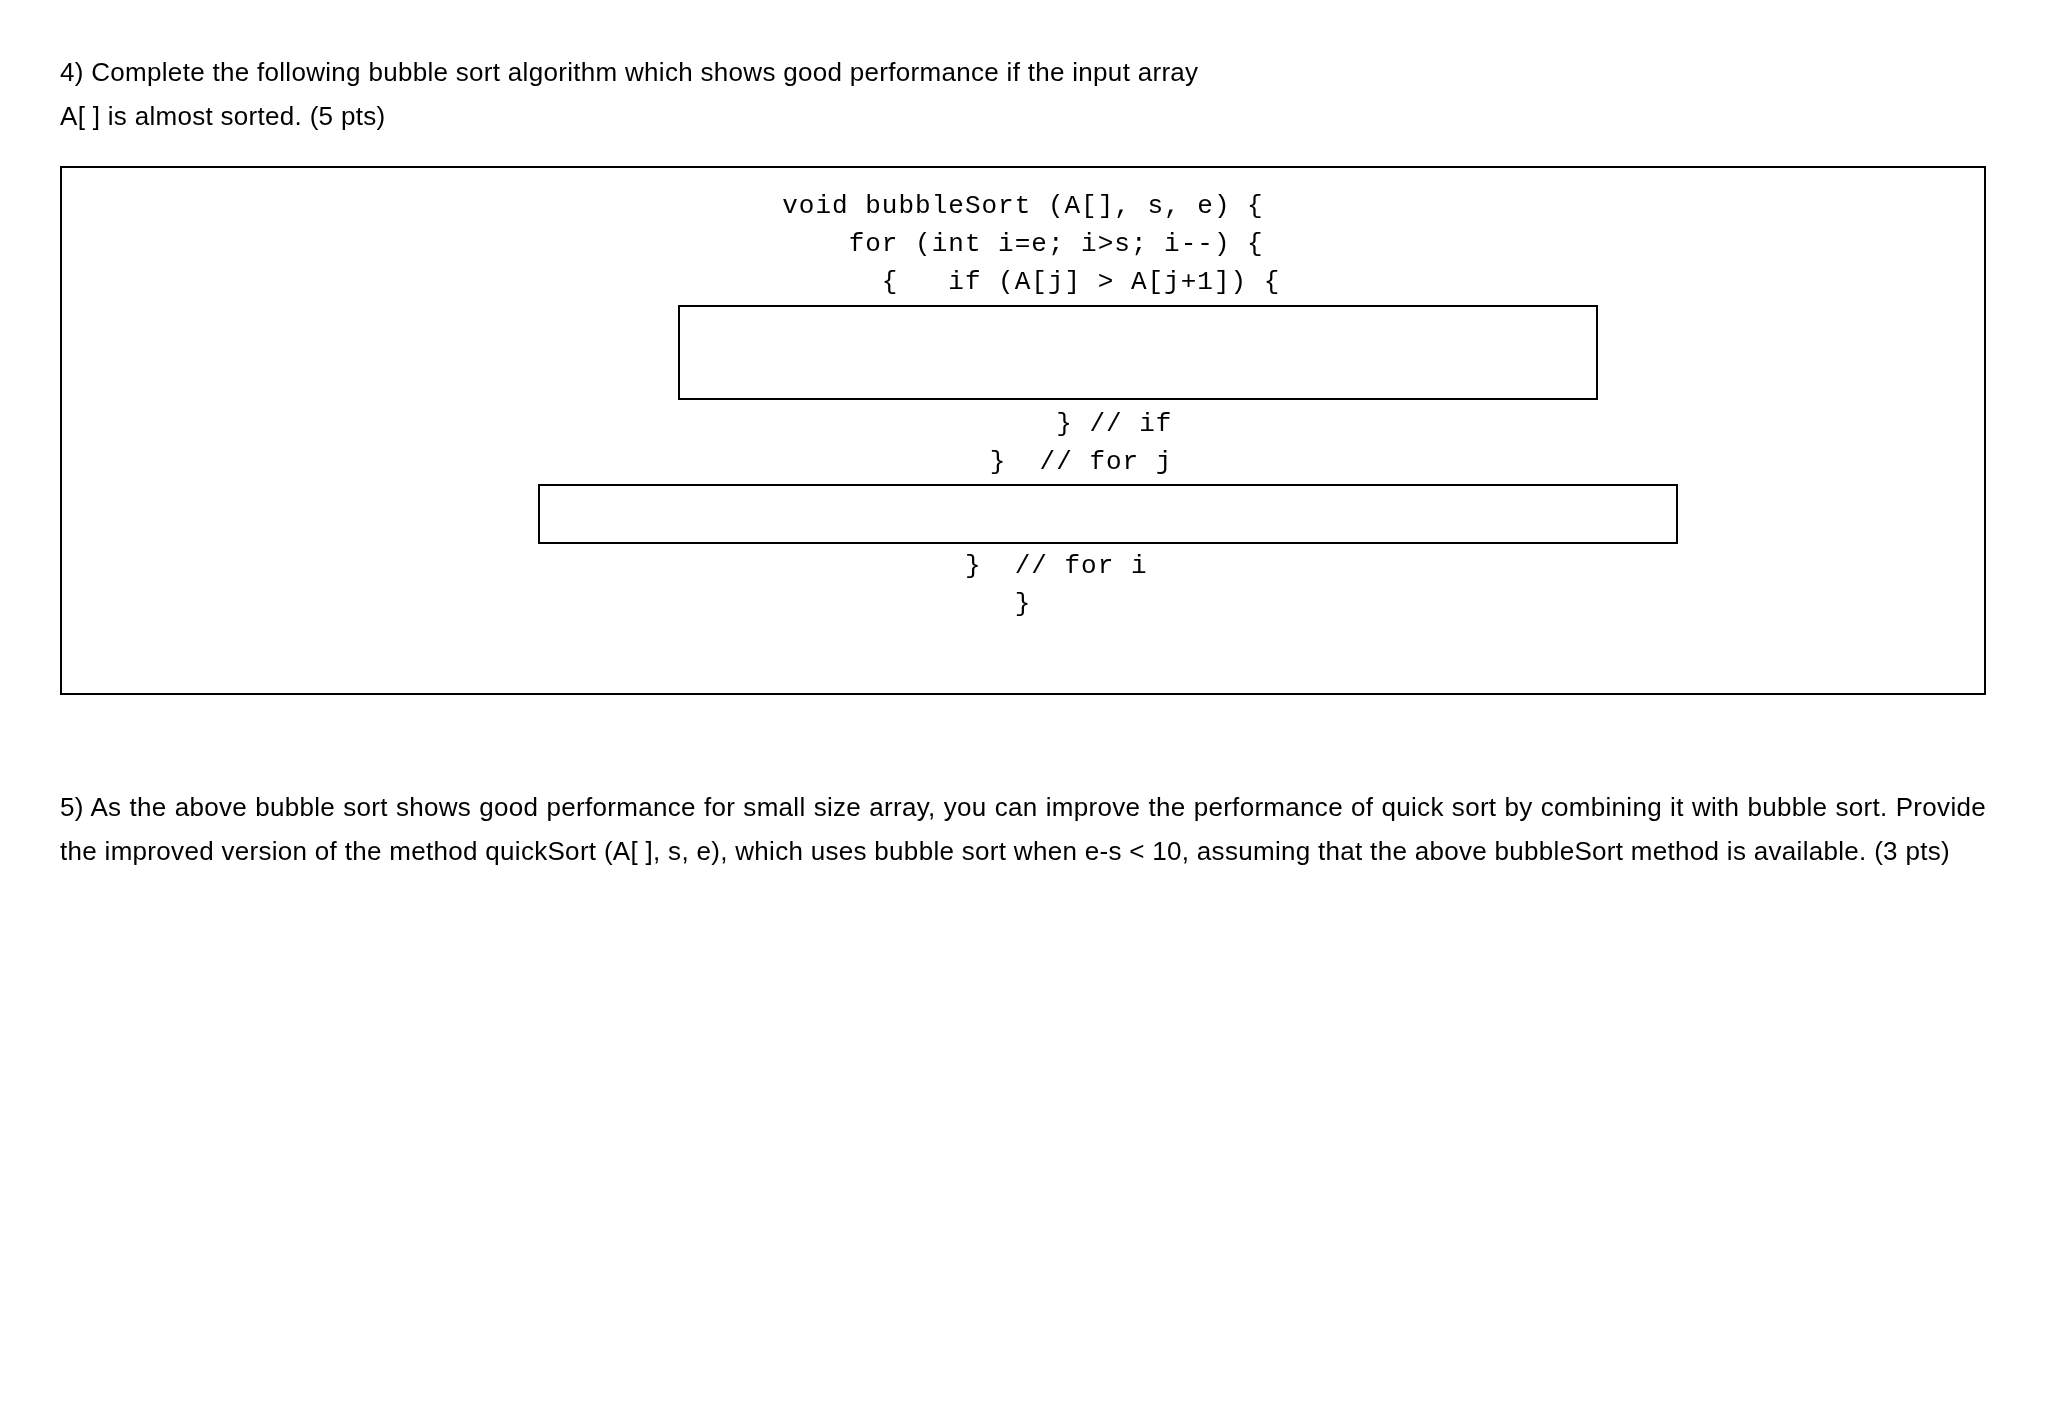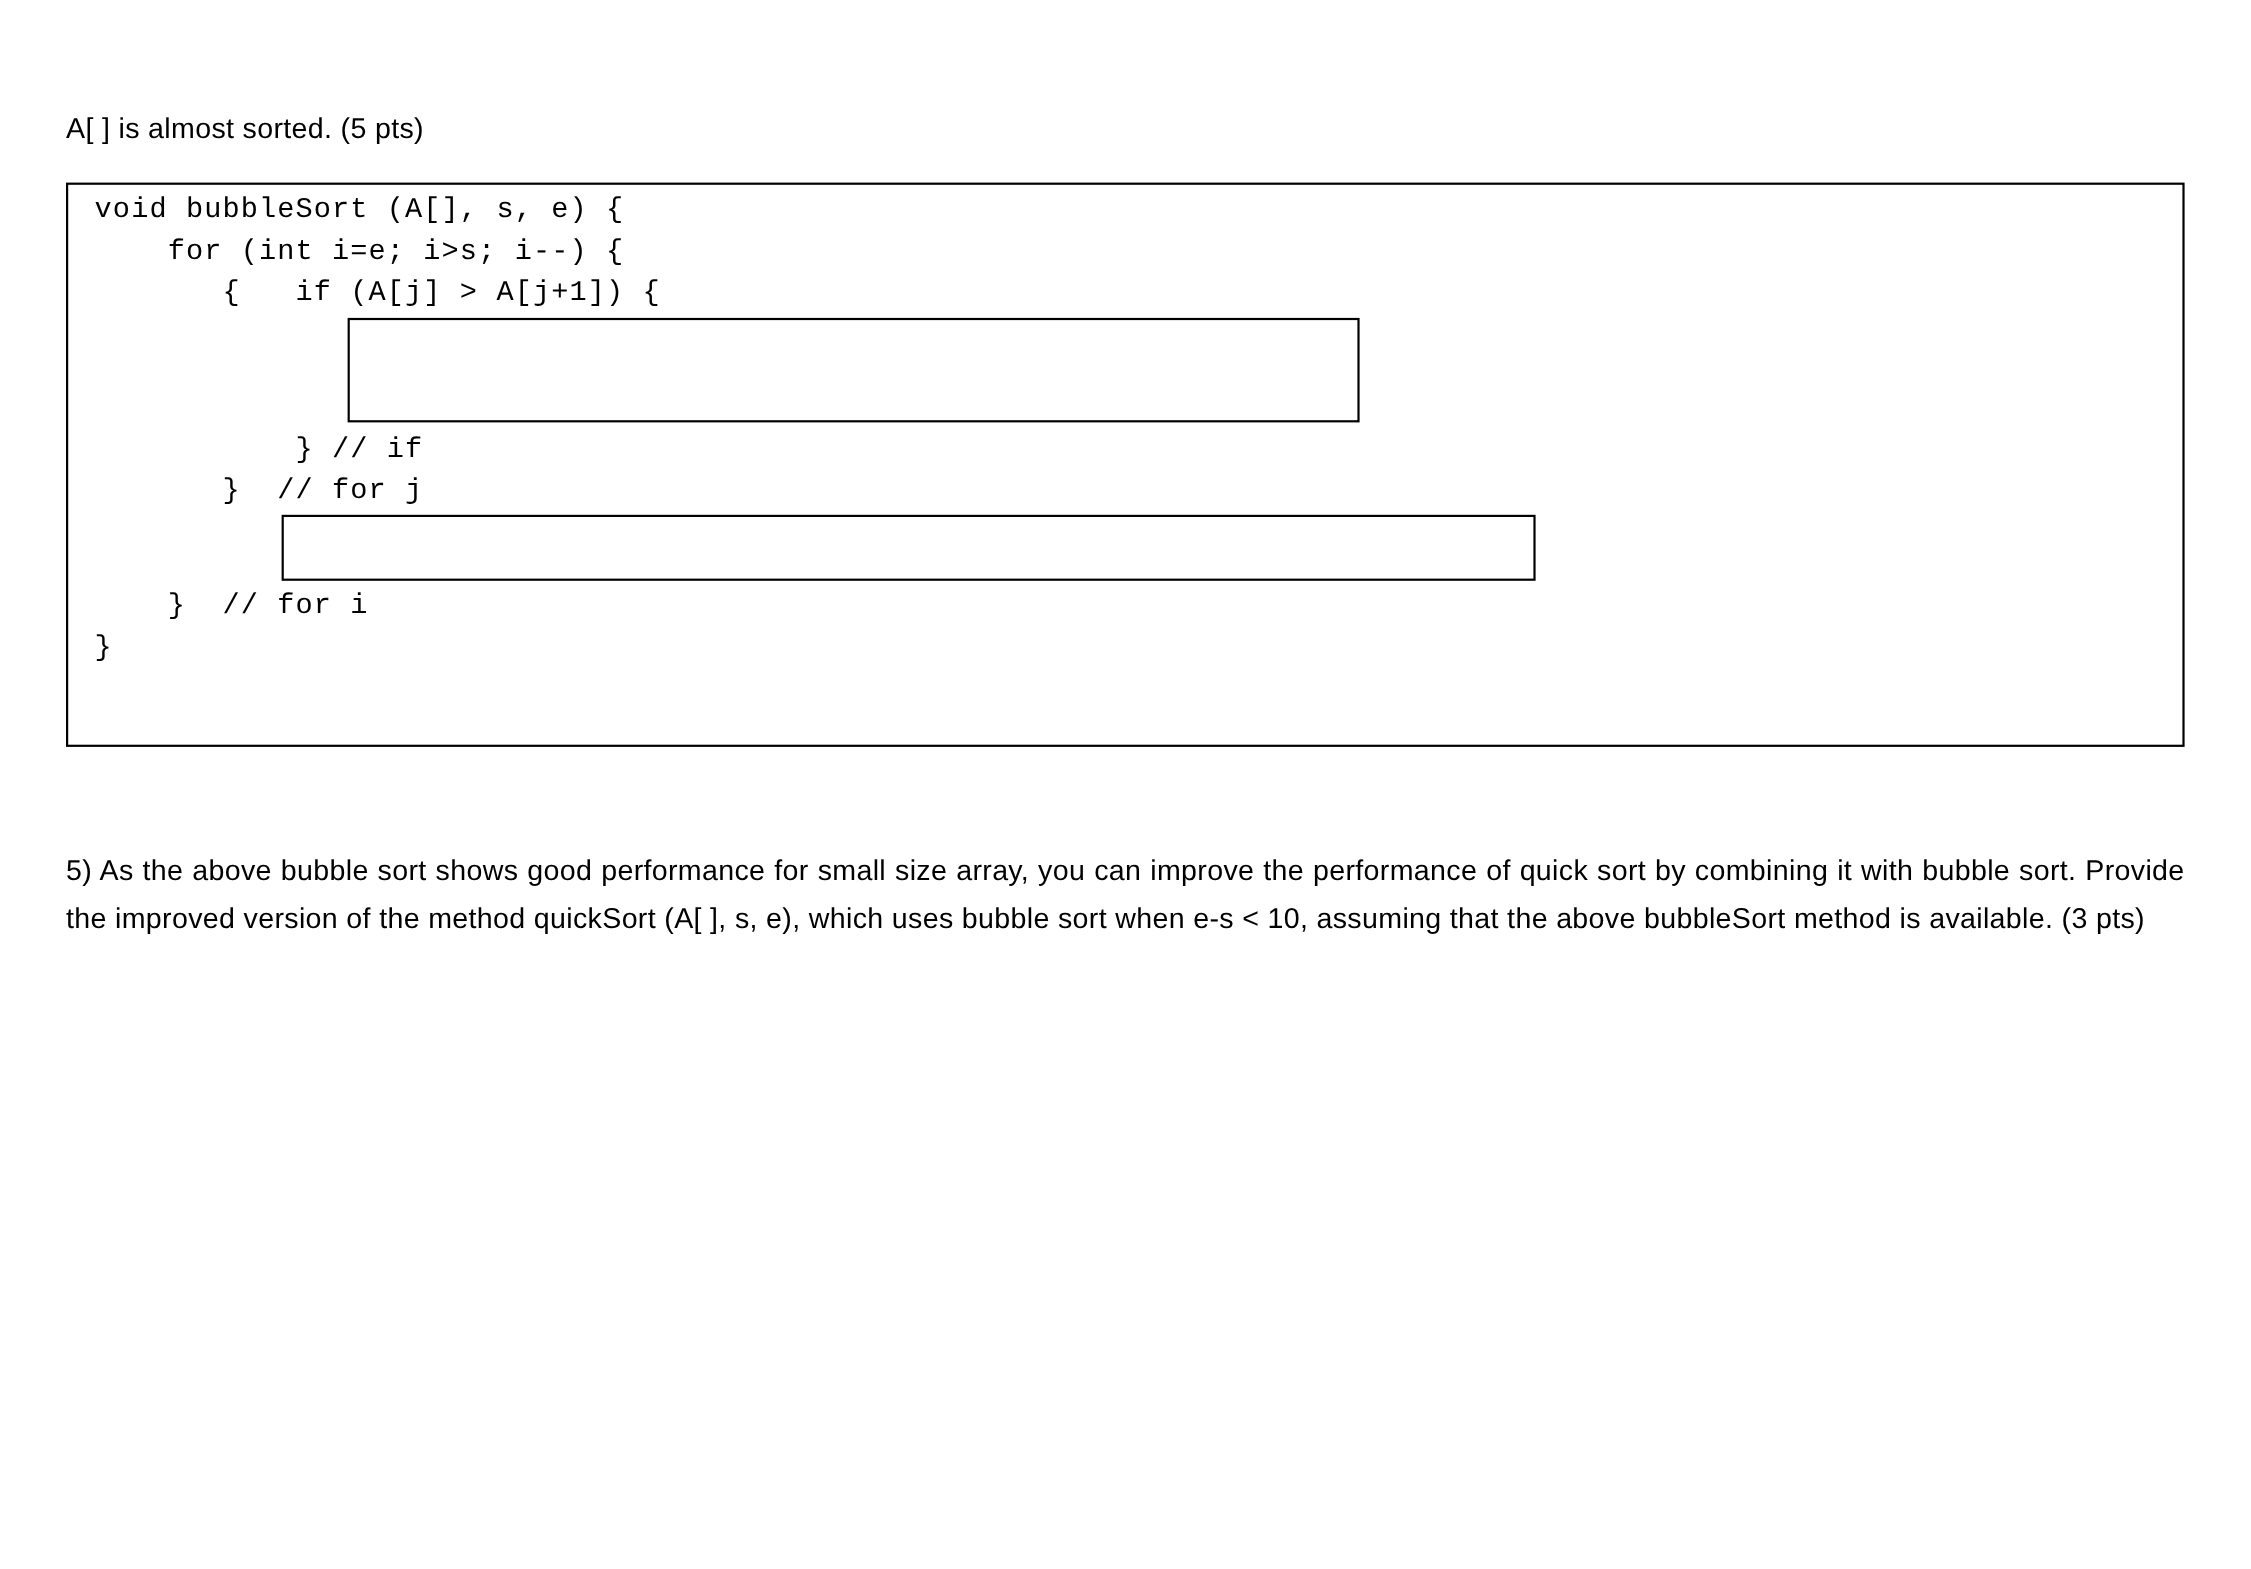--- a/index.html
+++ b/index.html
@@ -22,27 +22,28 @@
       margin-bottom: 28px;
       letter-spacing: 0.3px;
     }
     
     .question-text.justified {
       text-align: justify;
     }
     
     .code-box {
       border: 2px solid #000;
-      padding: 4px 24px 70px 24px;
+      padding: 20px 24px 70px 24px;
       font-family: "Courier New", Courier, monospace;
       font-size: 26px;
       line-height: 1.45;
       letter-spacing: 1px;
       margin-bottom: 90px;
       position: relative;
+      text-align: center;
     }
     
     .code-line {
       white-space: pre;
       position: relative;
     }
     
     .blank-box-1 {
       display: inline-block;
       border: 2px solid #000;
@@ -67,21 +68,21 @@
     
     .q5-container {
       text-align: justify;
       text-justify: inter-word;
     }
   </style>
 </head>
 <body>
 
 <div class="question-text">
-  <br>
+  <span>4) Complete the following bubble sort algorithm which shows good performance if the input array</span><br>
   <span>A[ ] is almost sorted. (5 pts)</span>
 </div>
 
 <div class="code-box">
   <div class="code-line">void bubbleSort (A[], s, e) {</div>
   <div class="code-line"></div>
   <div class="code-line">    for (int i=e; i&gt;s; i--) {</div>
   <div class="code-line">       {   if (A[j] &gt; A[j+1]) {</div>
   <div><span class="blank-box-1"></span></div>
   <div class="code-line">           } // if</div>

